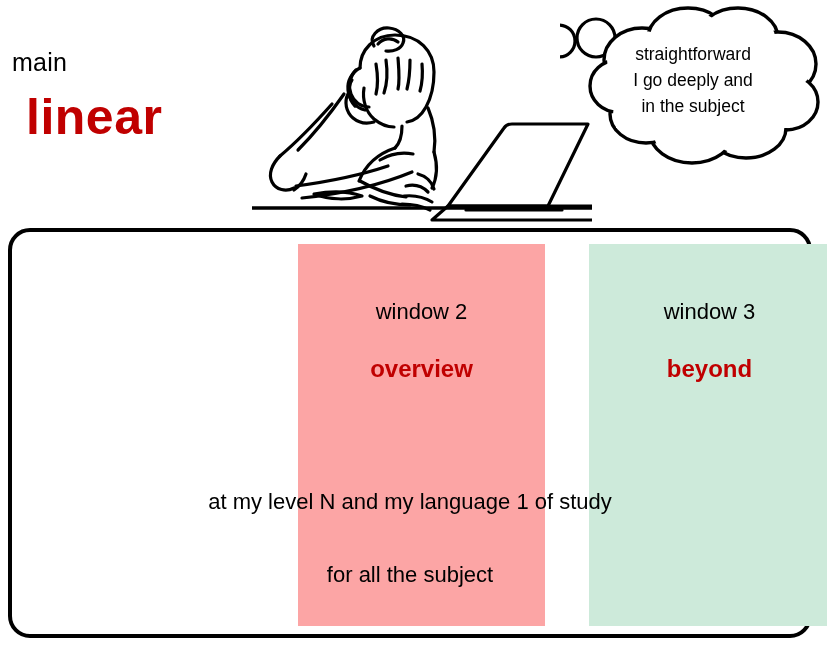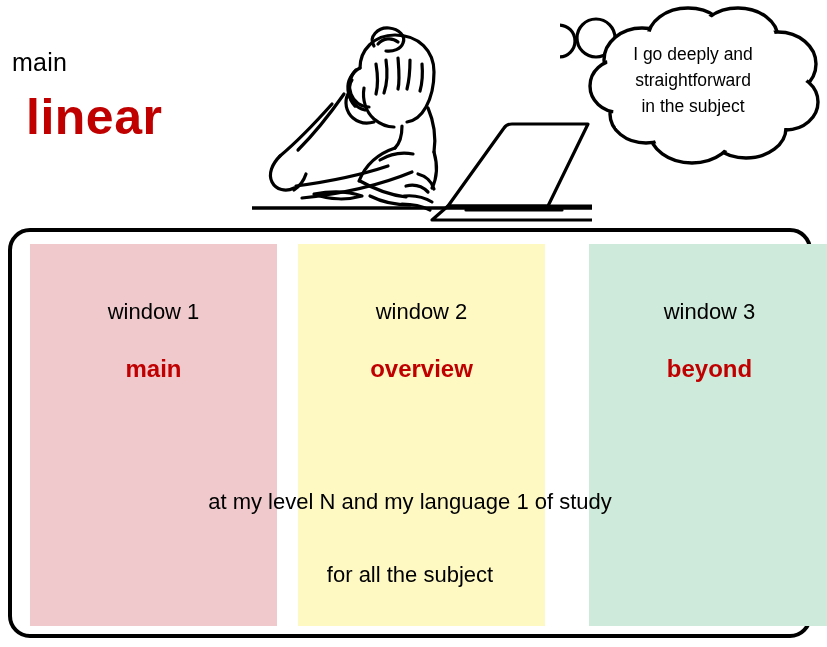--- a/index.html
+++ b/index.html
@@ -76,21 +76,21 @@
     background: #ffffff;
   }
 
   .window-panel {
     position: absolute;
     top: 12px;
     height: 382px;
     box-sizing: border-box;
   }
   #window-panel-1 { left: 18px;  width: 247px; background: #f0c9cd; }
-  #window-panel-2 { left: 286px; width: 247px; background: #fef9c3; }
+  #window-panel-2 { left: 286px; width: 247px; background: #fca5a5; }
   #window-panel-3 { left: 549px; width: 241px; background: #cdeada; margin-left: 28px; }
 
   .window-title {
     position: absolute;
     top: 54px;
     left: 0;
     right: 0;
     text-align: center;
     font-size: 22px;
     line-height: 28px;
@@ -222,31 +222,27 @@
       <ellipse cx="186" cy="126" rx="37" ry="27"></ellipse>
       <ellipse cx="132" cy="130" rx="39" ry="28"></ellipse>
       <ellipse cx="86" cy="112" rx="33" ry="26"></ellipse>
       <ellipse cx="58" cy="84" rx="25" ry="23"></ellipse>
       <rect x="56" y="40" width="174" height="86"></rect>
     </g>
   </svg>
 </div>
 
 <div id="thought-bubble-text">
+  <div>straightforward</div>
   <div>I go deeply and</div>
-  <div>straightforward</div>
   <div>in the subject</div>
 </div>
 
 <div id="windows-container">
 
-  <div class="window-panel" id="window-panel-1">
-    <div class="window-title">window 1</div>
-    <div class="window-name">main</div>
-  </div>
 
   <div class="window-panel" id="window-panel-2">
     <div class="window-title">window 2</div>
     <div class="window-name">overview</div>
   </div>
 
   <div class="window-panel" id="window-panel-3">
     <div class="window-title">window 3</div>
     <div class="window-name">beyond</div>
   </div>

